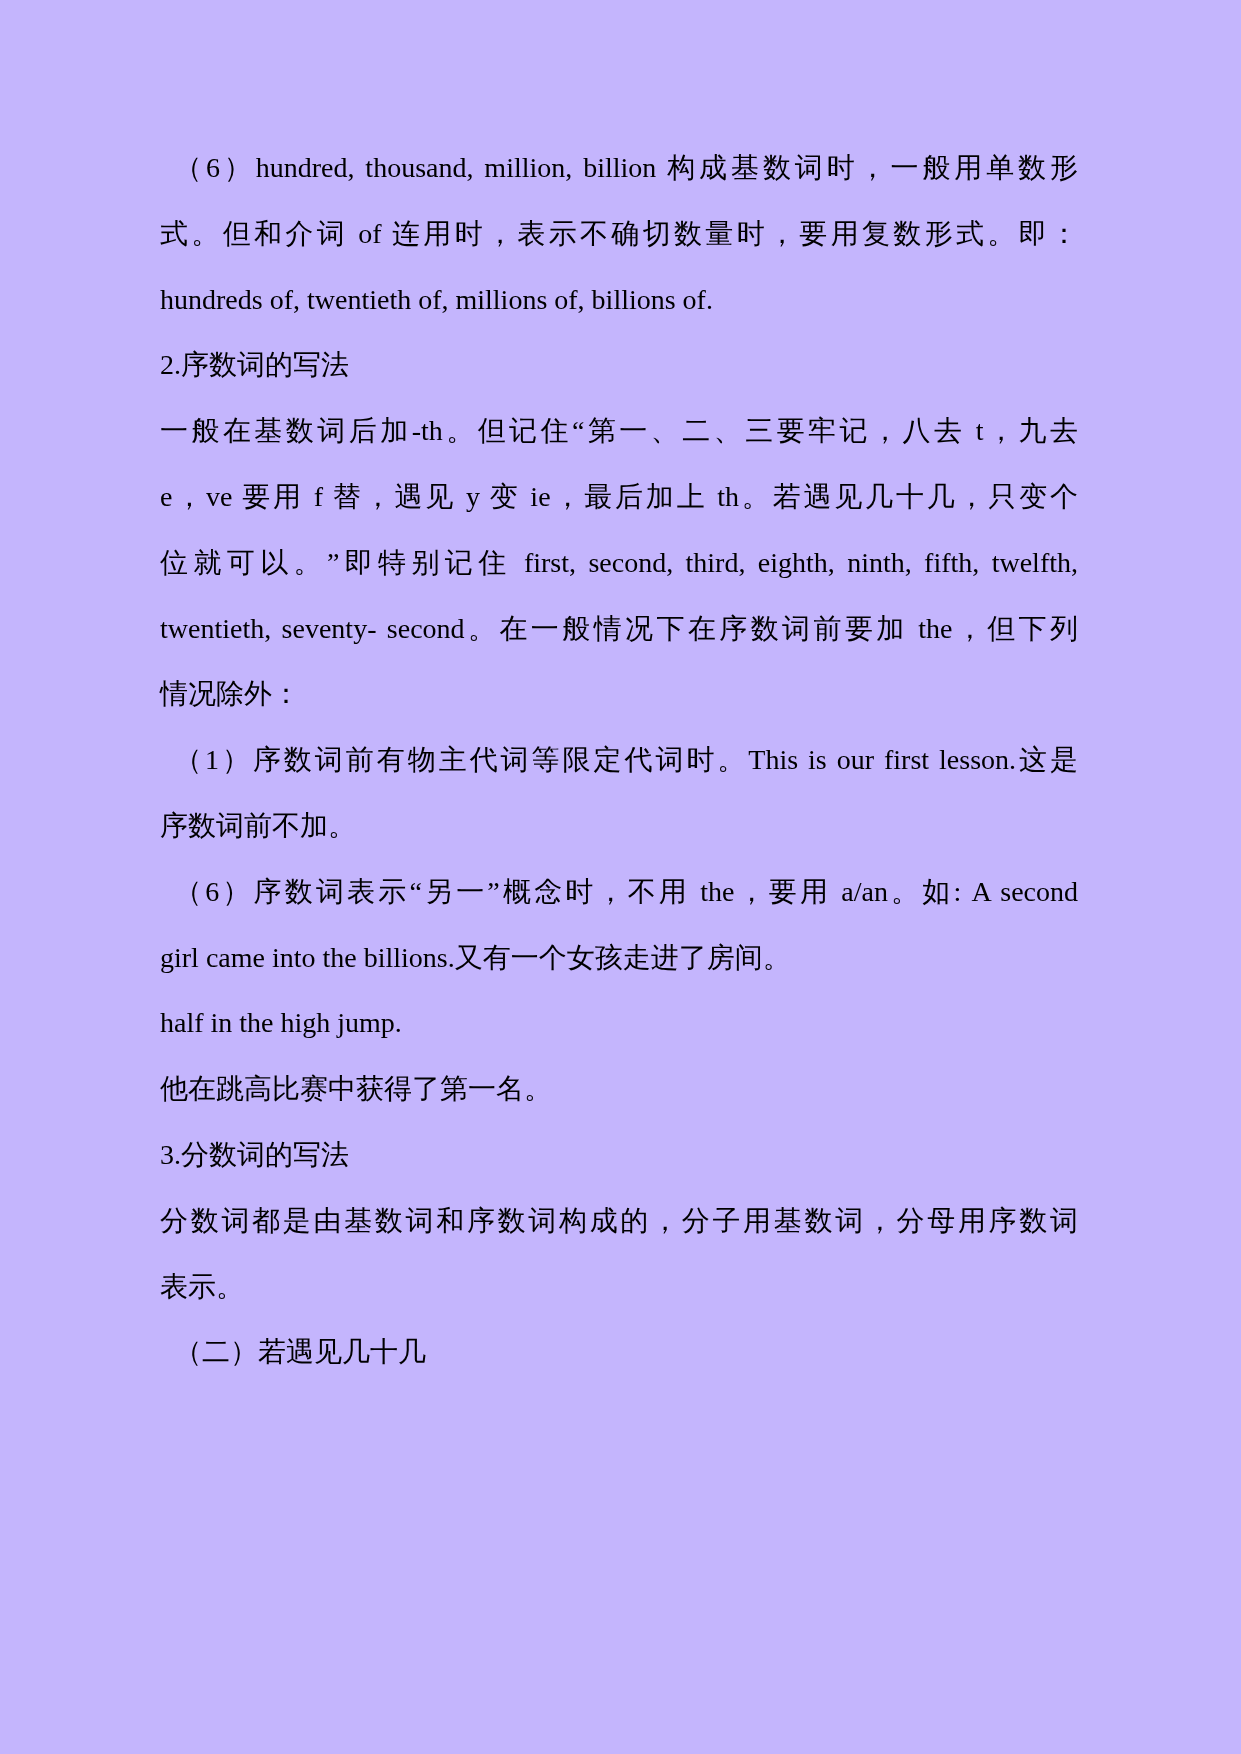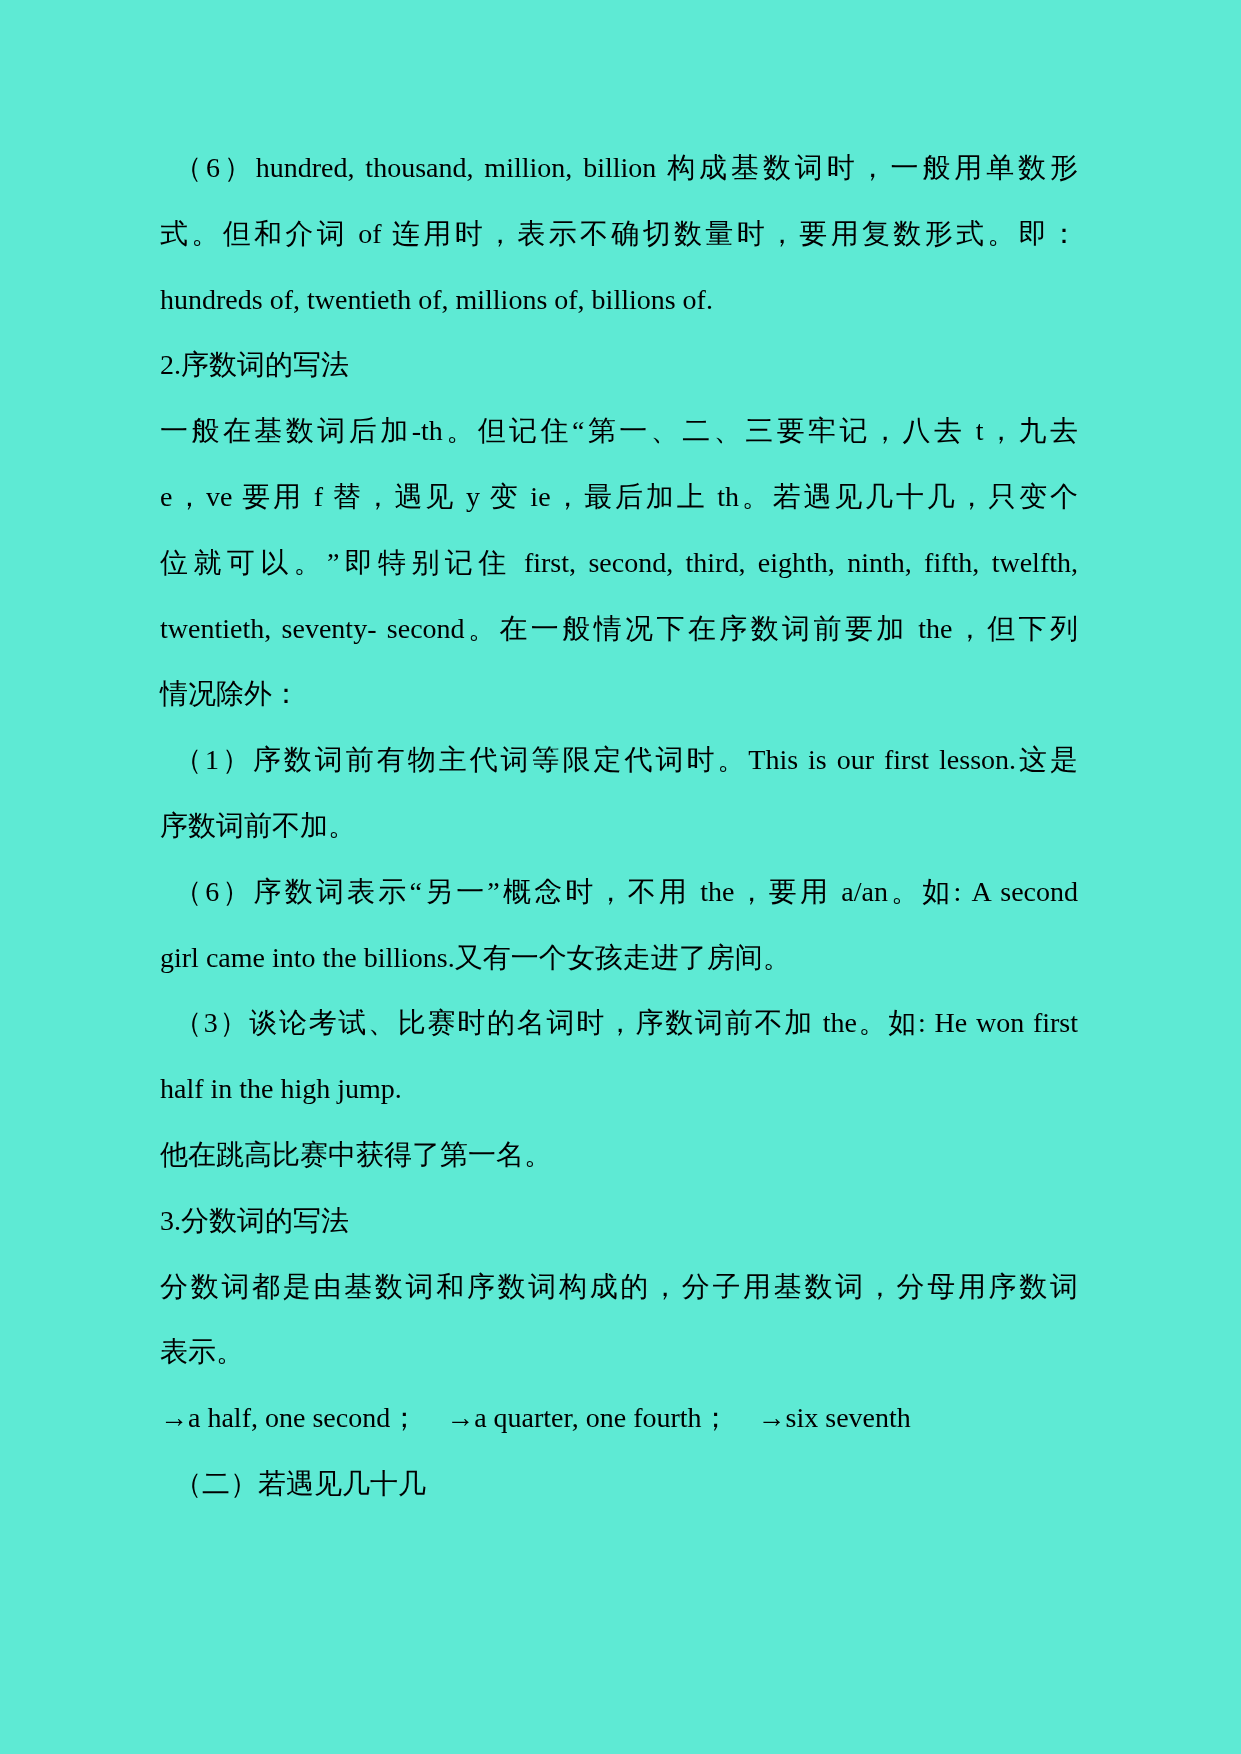--- a/index.html
+++ b/index.html
@@ -4,21 +4,21 @@
 <style>
   html, body {
     margin: 0;
     padding: 0;
     background: #ffffff;
   }
   .page {
     position: relative;
     width: 1241px;
     height: 1754px;
-    background: #5eead4;
+    background: #c4b5fd;
     overflow: hidden;
   }
   .content {
     position: absolute;
     left: 160px;
     top: 135px;
     width: 918px;
   }
   .line {
     height: 65.8px;
@@ -54,22 +54,20 @@
     <div class="line">2.序数词的写法</div>
     <div class="line j">一般在基数词后加-th。但记住“第一、二、三要牢记，八去 t，九去</div>
     <div class="line j">e，ve 要用 f 替，遇见 y 变 ie，最后加上 th。若遇见几十几，只变个</div>
     <div class="line j">位就可以。”即特别记住 first, second, third, eighth, ninth, fifth, twelfth,</div>
     <div class="line j">twentieth, seventy- second。在一般情况下在序数词前要加 the，但下列</div>
     <div class="line">情况除外：</div>
     <div class="line j ind">（1）序数词前有物主代词等限定代词时。This is our first lesson.这是</div>
     <div class="line">序数词前不加。</div>
     <div class="line j ind">（6）序数词表示“另一”概念时，不用 the，要用 a/an。如: A second</div>
     <div class="line">girl came into the billions.又有一个女孩走进了房间。</div>
-    <div class="line j ind">（3）谈论考试、比赛时的名词时，序数词前不加 the。如: He won first</div>
     <div class="line">half in the high jump.</div>
     <div class="line">他在跳高比赛中获得了第一名。</div>
     <div class="line">3.分数词的写法</div>
     <div class="line j">分数词都是由基数词和序数词构成的，分子用基数词，分母用序数词</div>
     <div class="line">表示。</div>
-    <div class="line pre">→a half, one second；    →a quarter, one fourth；    →six seventh</div>
     <div class="line ind">（二）若遇见几十几</div>
   </div>
 </div>
 
 </body></html>

